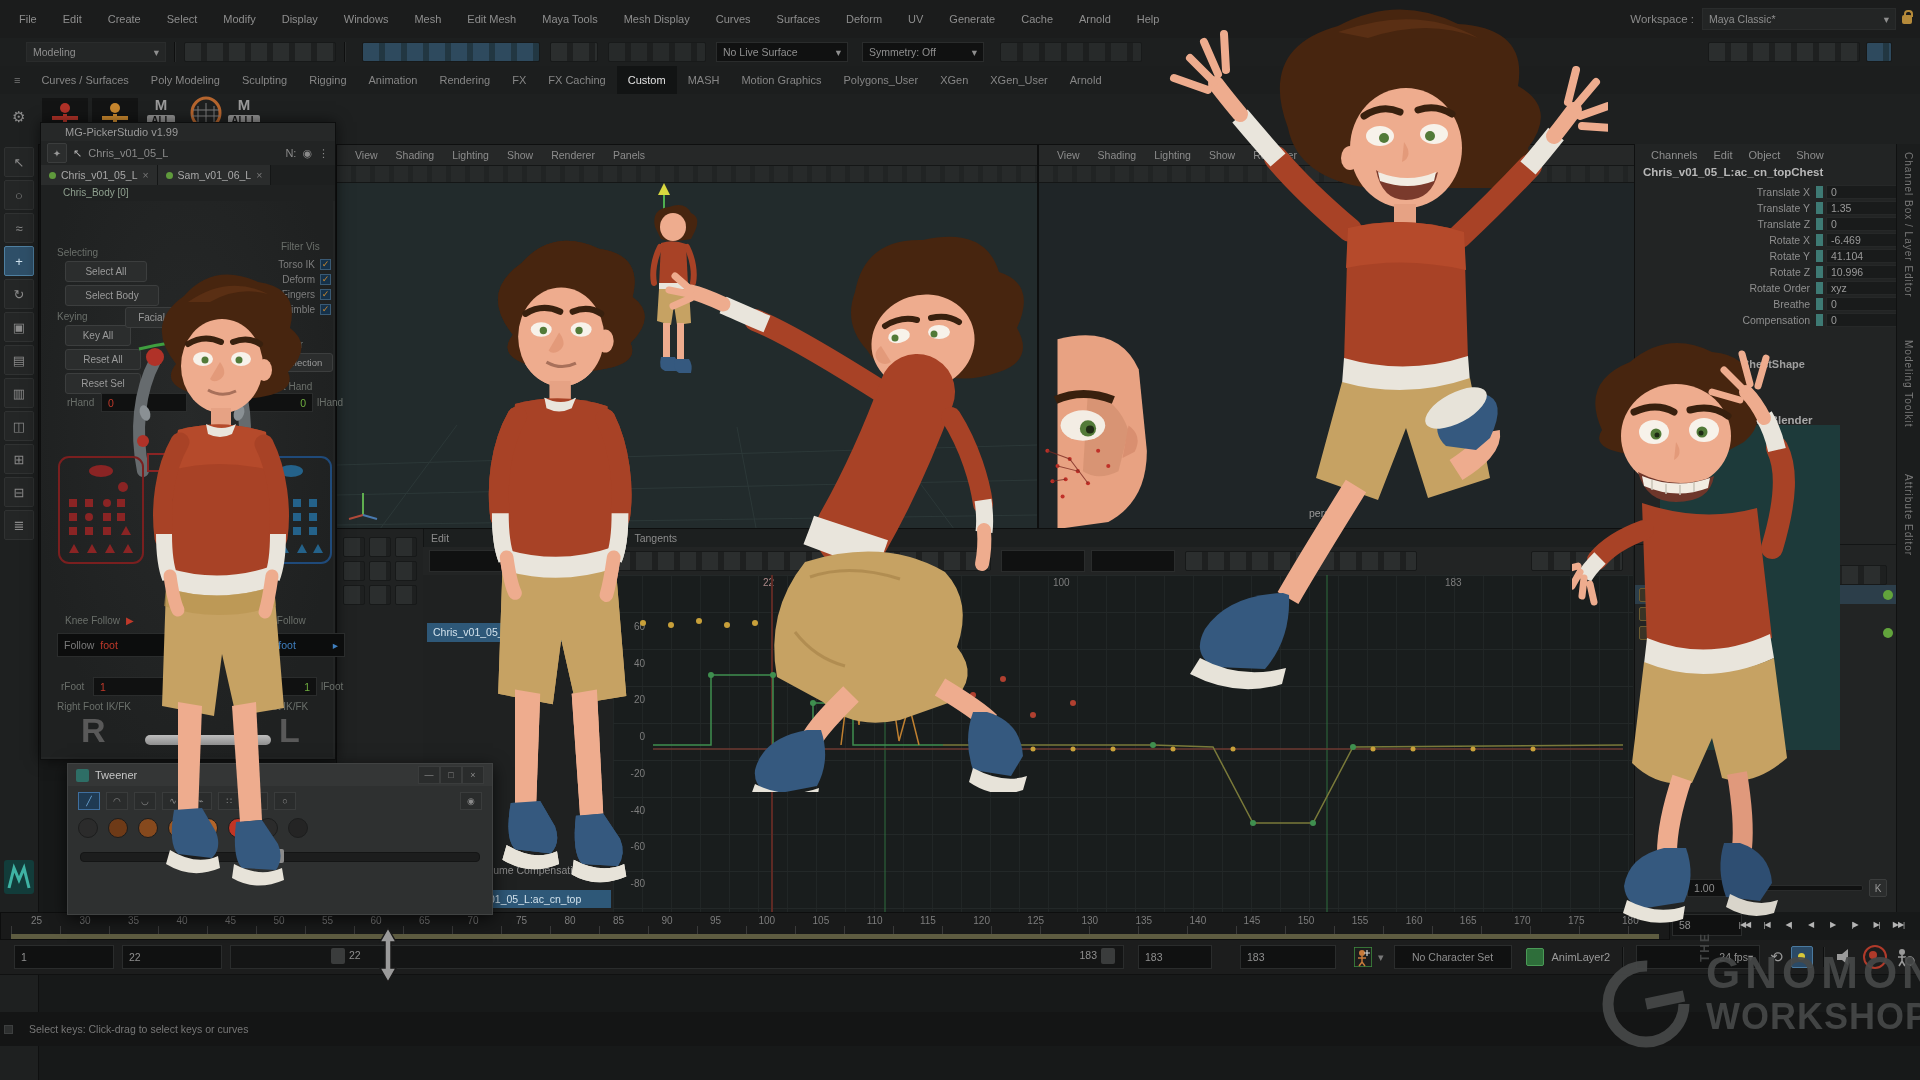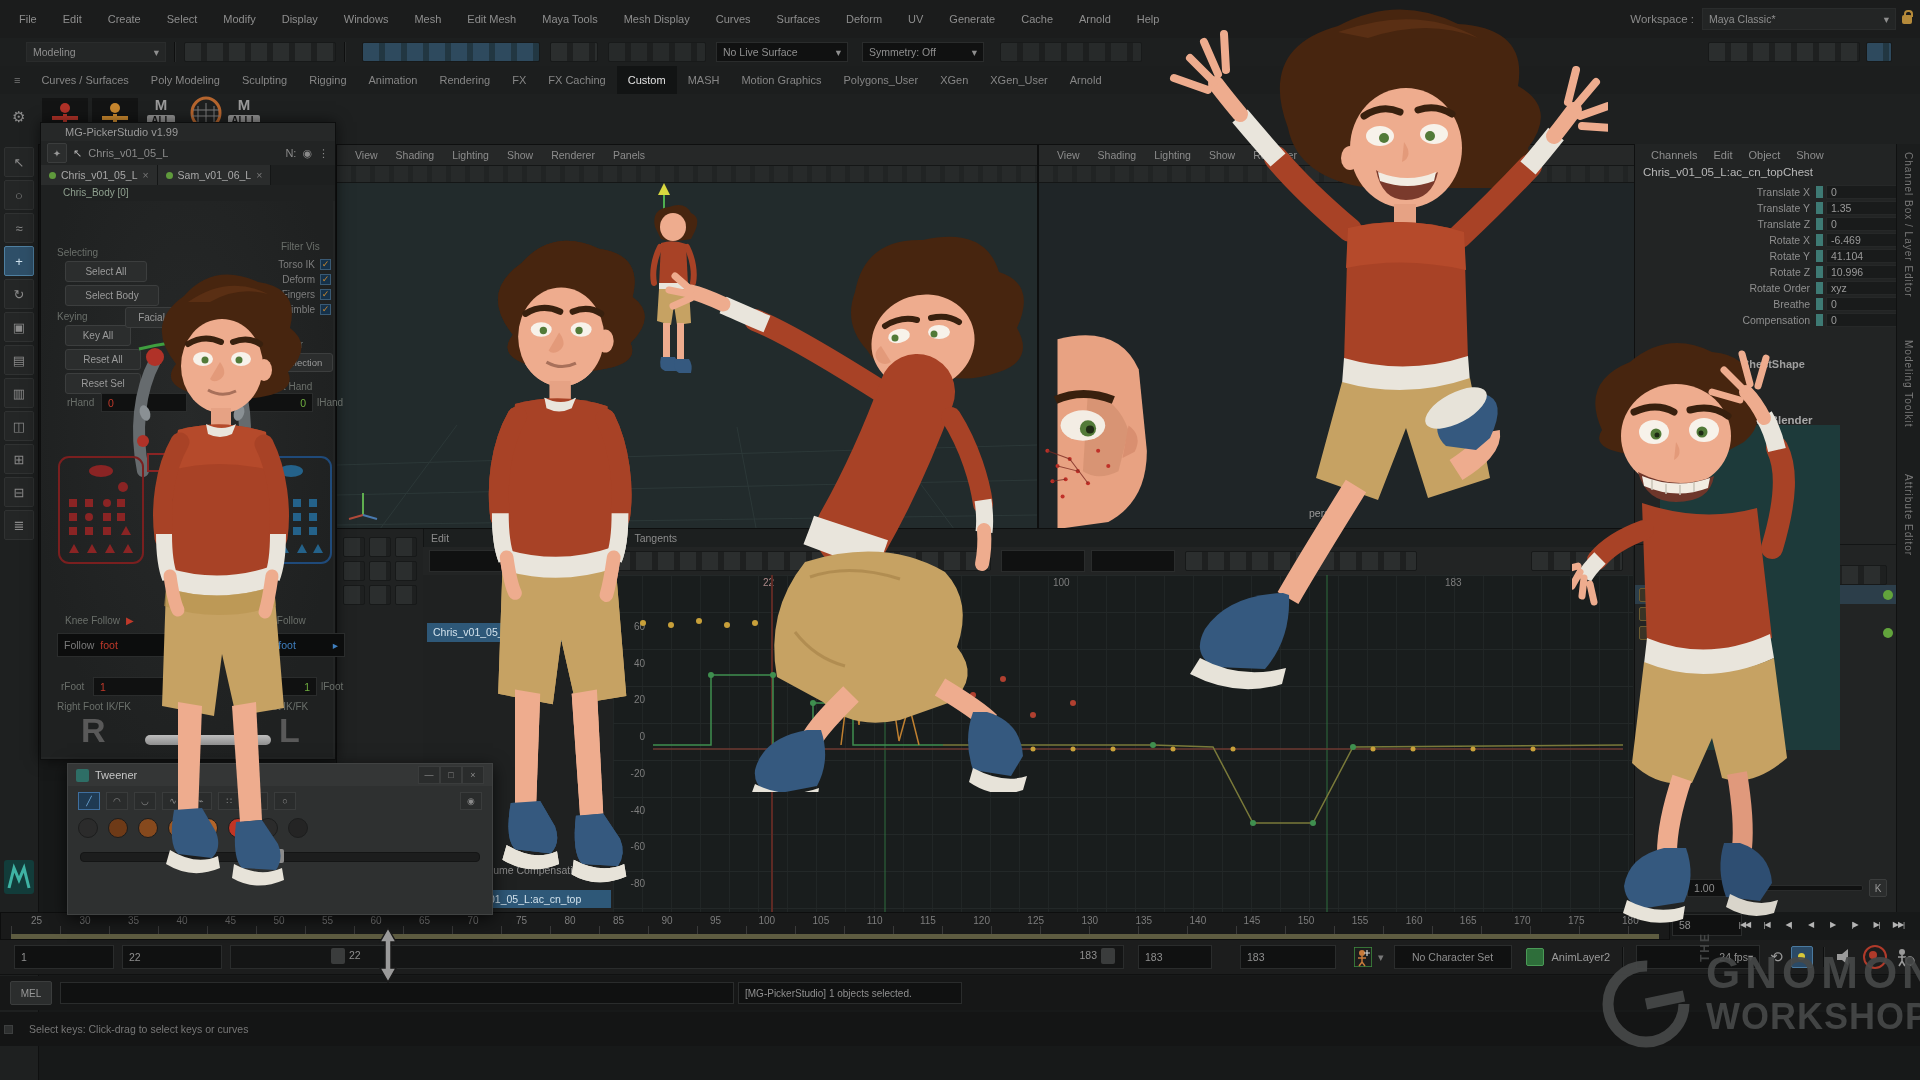--- a/index.html
+++ b/index.html
@@ -368,21 +368,21 @@
     </div>
   </div>
 
   <div class="r panel-right">
     <div class="flex" style="height:22px;padding-left:16px;gap:16px">
         <span style="color:#8e8e8e;font-size:11px">Channels</span>
         <span style="color:#8e8e8e;font-size:11px">Edit</span>
         <span style="color:#8e8e8e;font-size:11px">Object</span>
         <span style="color:#8e8e8e;font-size:11px">Show</span>
       </div>
-    <div style="padding-left:8px;height:18px;color:#b8b8b8;font-weight:normal;font-size:11.5px;overflow:hidden">Chris_v01_05_L:ac_cn_topChest</div>
+    <div style="padding-left:8px;height:18px;color:#b8b8b8;font-weight:bold;font-size:11.5px;overflow:hidden">Chris_v01_05_L:ac_cn_topChest</div>
     <div>
         <div class="cb-row">
         <span class="cb-name">Translate X</span>
         <span class="cb-teal"></span>
         <span class="cb-val">0</span>
       </div>
         <div class="cb-row">
         <span class="cb-name">Translate Y</span>
         <span class="cb-teal"></span>
         <span class="cb-val">1.35</span>
@@ -749,25 +749,20 @@
     <span style="width:20px;height:20px;border:2px solid #b03a2a;border-radius:50%;margin-left:8px;position:relative">
         <span style="position:absolute;left:4px;top:4px;width:8px;height:8px;background:#b03a2a;border-radius:50%"></span>
       </span>
     <svg width="20" height="20" style="margin-left:8px">
         <circle cx="7" cy="5" r="3" fill="#9a9a9a"></circle>
         <path d="M7 8 L7 14 M3 10 H11 M4 19 L7 14 L10 19" stroke="#9a9a9a" stroke-width="1.6" fill="none"></path>
         <circle cx="15" cy="14" r="4" fill="none" stroke="#9a9a9a" stroke-width="1.5"></circle>
       </svg>
   </div>
 
-  <div class="r cmdrow flex">
-    <span class="btn" style="width:40px;height:22px;margin-left:10px">MEL</span>
-    <input class="fld" style="width: 660px; height: 20px; margin-left: 8px; outline: none;" value="">
-    <span class="fld" style="width:210px;height:20px;margin-left:4px;font-size:10px">[MG-PickerStudio] 1 objects selected.</span>
-  </div>
 
   <div class="r helprow flex">
     <span style="width:7px;height:7px;background:#2d2f2f;border:1px solid #3d3f3f;margin-left:4px"></span>
     <span style="margin-left:16px">Select keys: Click-drag to select keys or curves</span>
   </div>
 
   <div class="r" style="left:1660px;top:425px;width:180px;height:325px;background:#1d3a3a;z-index:17"></div>
 
   <svg class="r char" style="left:118px;top:272px" width="200" height="655" viewBox="0 0 200 655">
     <path d="M58 92 Q26 52 66 24 Q96 -10 140 10 Q182 16 172 56 Q196 74 170 100 Q178 118 148 124 Q110 132 76 122 Q42 112 58 92 Z" fill="#47250f"></path>

